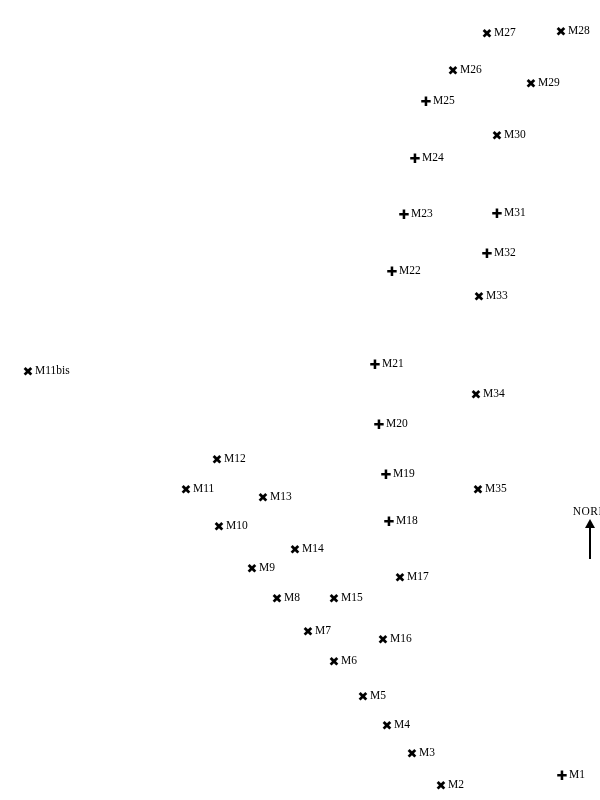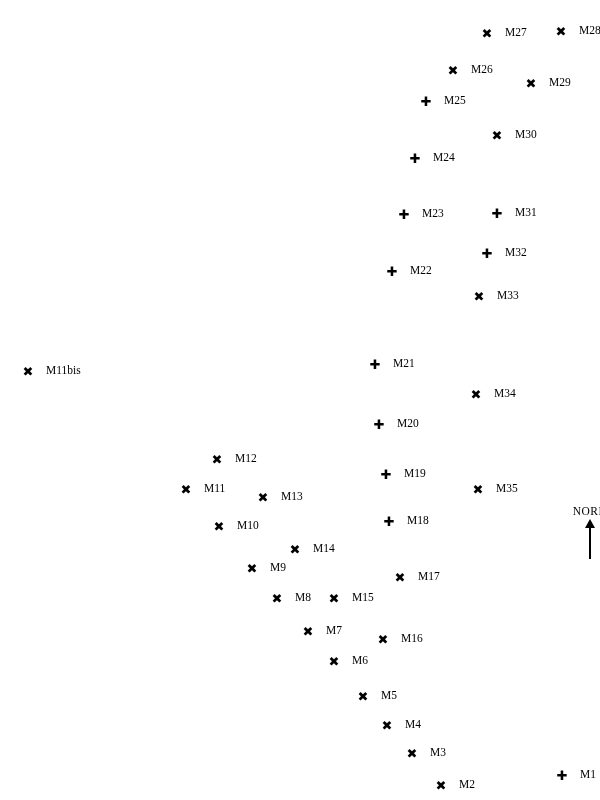--- a/index.html
+++ b/index.html
@@ -27,21 +27,21 @@
     transform: translate(-50%, -50%);
     font-size: 13px;
     line-height: 1;
     color: #000000;
     font-family: "DejaVu Sans", sans-serif;
     font-weight: bold;
     user-select: none;
   }
   .label {
     position: absolute;
-    left: 18px;
+    left: 7px;
     top: -7px;
     font-size: 11.5px;
     line-height: 12px;
     color: #000000;
     white-space: nowrap;
     font-family: "Liberation Serif", serif;
   }
   #north {
     position: absolute;
     width: 60px;

